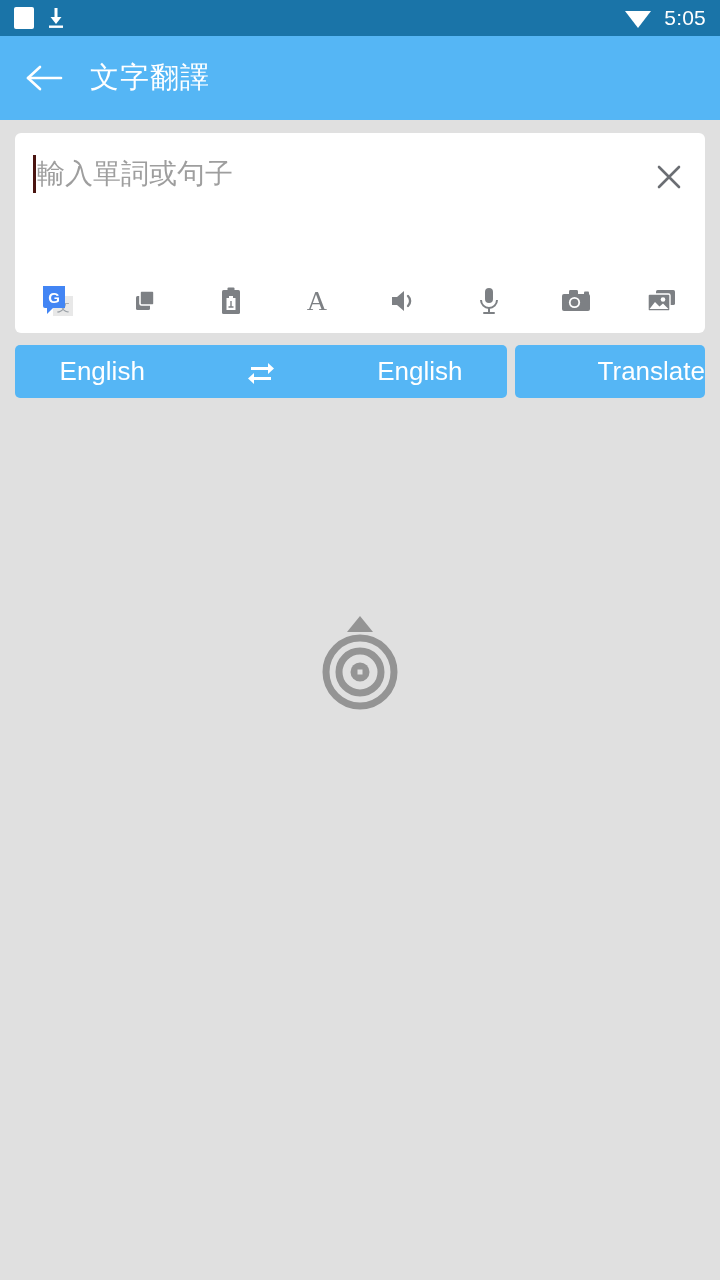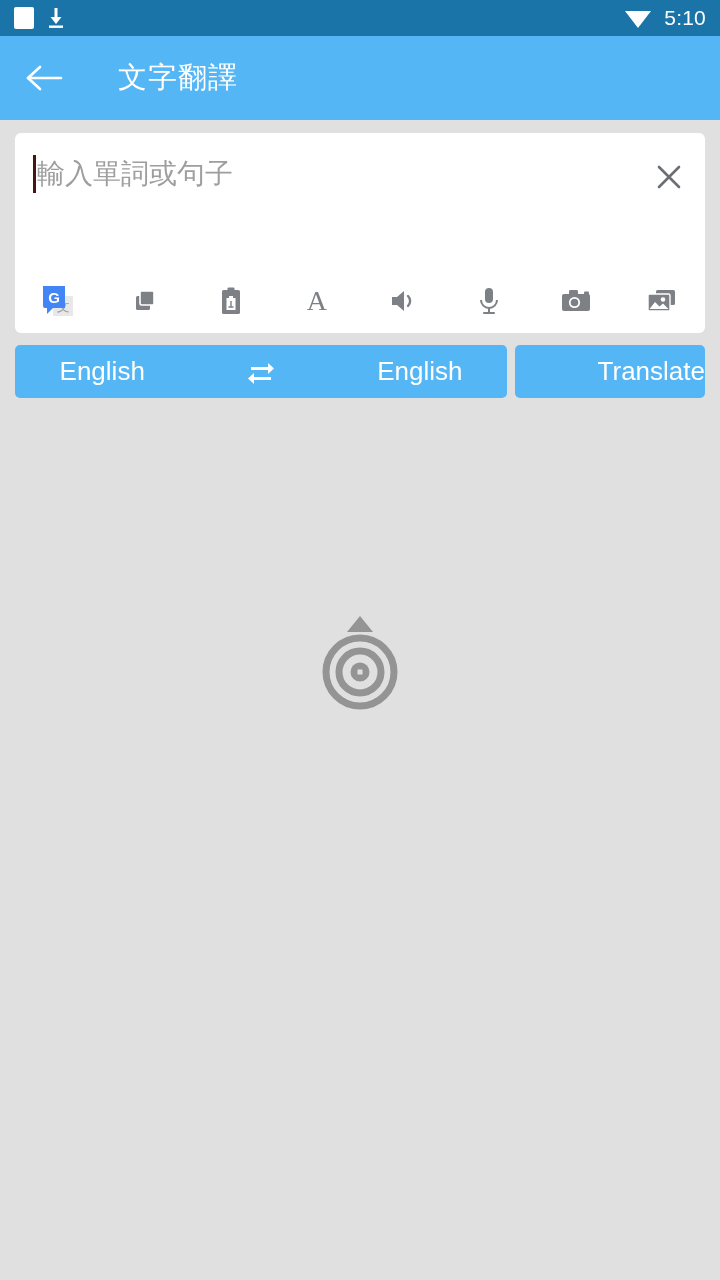--- a/index.html
+++ b/index.html
@@ -34,21 +34,21 @@
     position: absolute; top: 36px; left: 0;
     width: 720px; height: 84px;
     background: #55b6f5;
     display: flex; align-items: center;
   }
   .back-btn {
     width: 60px; height: 60px; margin-left: 14px;
     display: flex; align-items: center; justify-content: center;
   }
   .toolbar-title {
-    color: #ffffff; font-size: 29px; margin-left: 44px;
+    color: #ffffff; font-size: 29px; margin-left: 16px;
     font-family: "DejaVu Sans", "Liberation Sans", sans-serif;
     letter-spacing: 1px;
   }
 
   
   .input-card {
     position: absolute; top: 133px; left: 15px;
     width: 690px; height: 200px;
     background: #ffffff; border-radius: 6px;
   }
@@ -154,21 +154,21 @@
           <rect x="8.5" y="1" width="3" height="11" fill="#ffffff"></rect>
           <polygon points="4.5,10 15.5,10 10,17" fill="#ffffff"></polygon>
           <rect x="3" y="18.5" width="14" height="2.4" fill="#ffffff"></rect>
         </svg>
       </div>
     </div>
     <div class="status-right">
       <svg class="wifi-icon" width="28" height="22" viewBox="0 0 28 22">
         <polygon points="1,4 27,4 14,21" fill="#ffffff"></polygon>
       </svg>
-      <span class="clock">5:10</span>
+      <span class="clock">5:05</span>
     </div>
   </div>
 
   <div class="toolbar">
     <div class="back-btn">
       <svg width="38" height="32" viewBox="0 0 38 32">
         <path d="M3 16 L36 16" stroke="#ffffff" stroke-width="2.6" fill="none" stroke-linecap="round"></path>
         <path d="M15 5 L3 16 L15 27" stroke="#ffffff" stroke-width="2.6" fill="none" stroke-linecap="round" stroke-linejoin="round"></path>
       </svg>
     </div>

